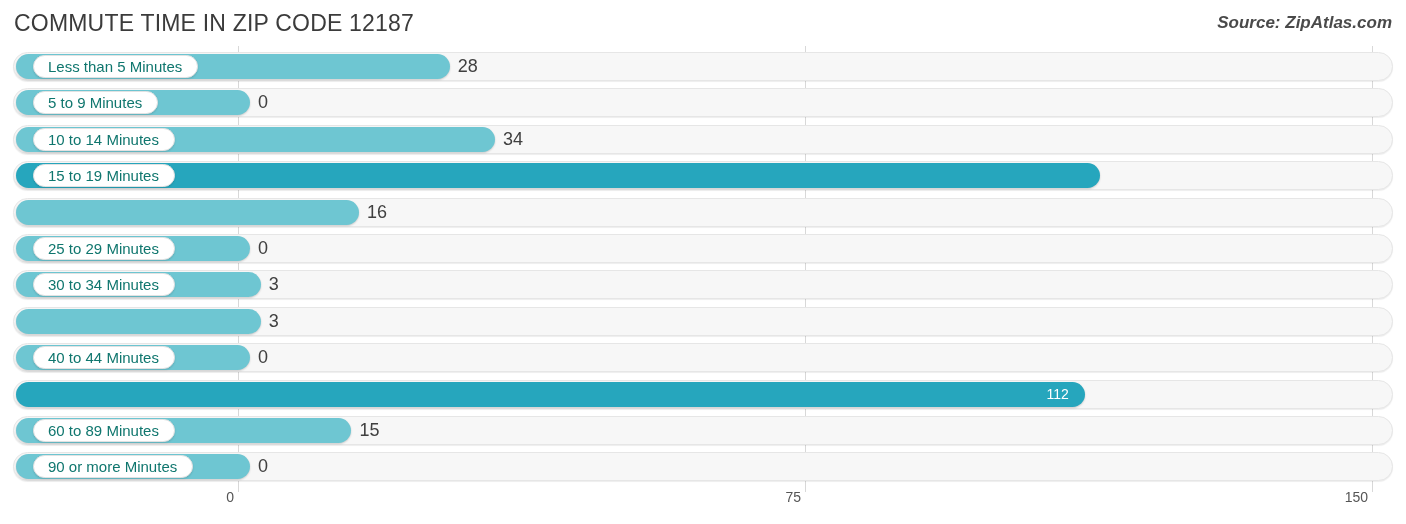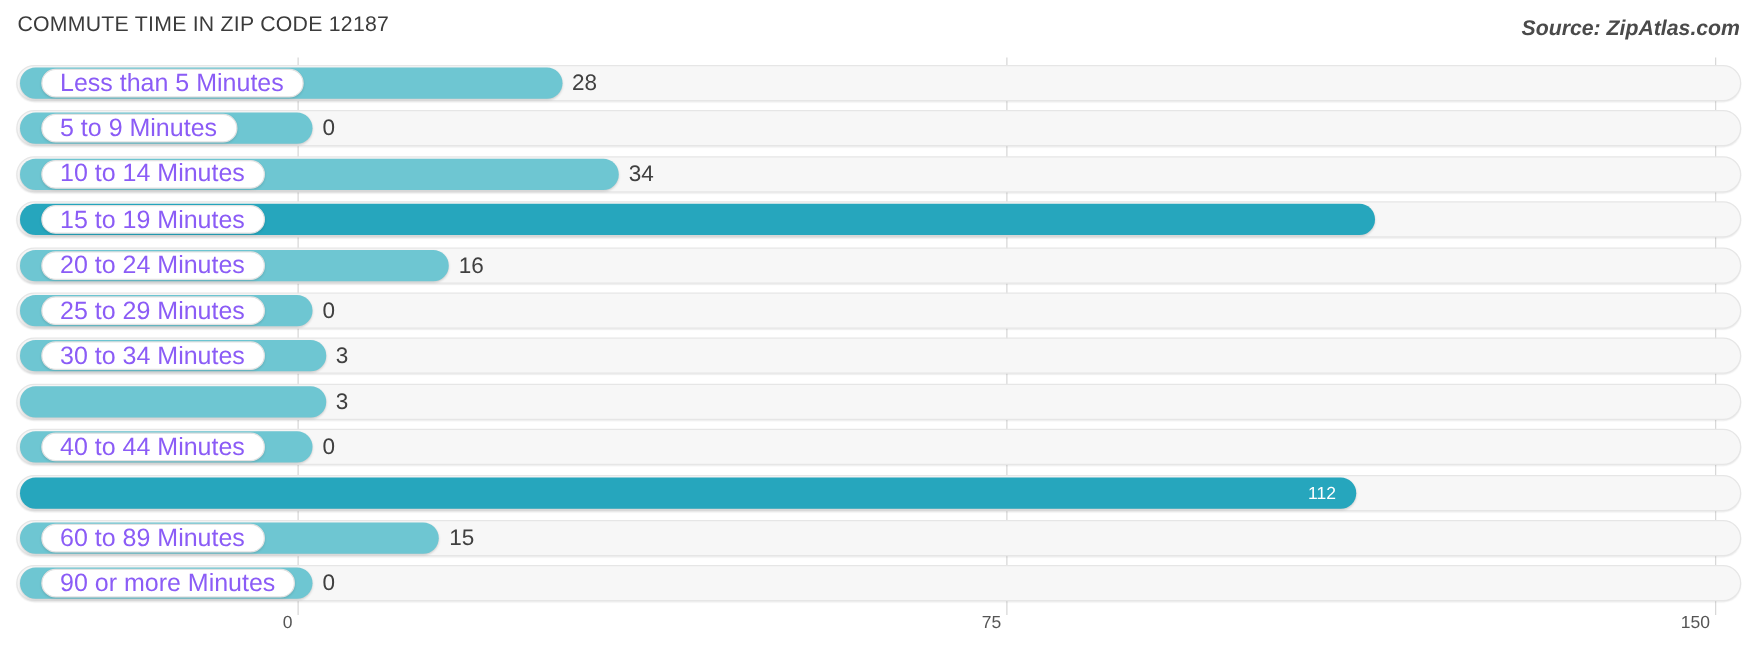--- a/index.html
+++ b/index.html
@@ -20,21 +20,21 @@
   .header {
     position: absolute;
     top: 0; left: 0;
     width: 1406px;
     height: 44px;
   }
   .chart-title {
     position: absolute;
     left: 14px;
     top: 10px;
-    font-size: 17px;
+    font-size: 23px;
     letter-spacing: 0.2px;
     color: #3b3b3b;
     font-weight: 400;
     white-space: nowrap;
   }
   .source-note {
     position: absolute;
     right: 14px;
     top: 13px;
     font-size: 17px;
@@ -113,22 +113,22 @@
     background: #ffffff;
     border: 1px solid #e2e2e2;
     border-radius: 12px;
     box-sizing: border-box;
     display: flex;
     align-items: center;
     padding: 0 15px 0 14px;
     box-shadow: 0 1px 2px rgba(0,0,0,0.12);
   }
   .pill-label {
-    font-size: 20px;
-    color: #8b5cf6;
+    font-size: 15px;
+    color: #0f766e;
     white-space: nowrap;
     line-height: 1;
     text-align: right;
   }
 
   
   .value-out {
     position: absolute;
     top: 6px;
     font-size: 18px;
@@ -207,23 +207,20 @@
         <div class="track"></div>
         <div class="bar" style="width: 1083.84px; background: rgb(38, 166, 189);"></div>
         <div class="pill">
           <span class="pill-label">15 to 19 Minutes</span>
         </div>
         <div class="value-in" style="left: 1073px; width: 42px; margin-top: 48px;">114</div>
       </div>
       <div class="row" style="top: 153.6px;">
         <div class="track"></div>
         <div class="bar" style="width: 342.96px; background: rgb(110, 198, 210);"></div>
-        <div class="pill">
-          <span class="pill-label">20 to 24 Minutes</span>
-        </div>
         <div class="value-out" style="left: 353.96px;">16</div>
       </div>
       <div class="row" style="top: 190px;">
         <div class="track"></div>
         <div class="bar" style="width: 234px; background: rgb(110, 198, 210);"></div>
         <div class="pill">
           <span class="pill-label">25 to 29 Minutes</span>
         </div>
         <div class="value-out" style="left: 245px;">0</div>
       </div>

